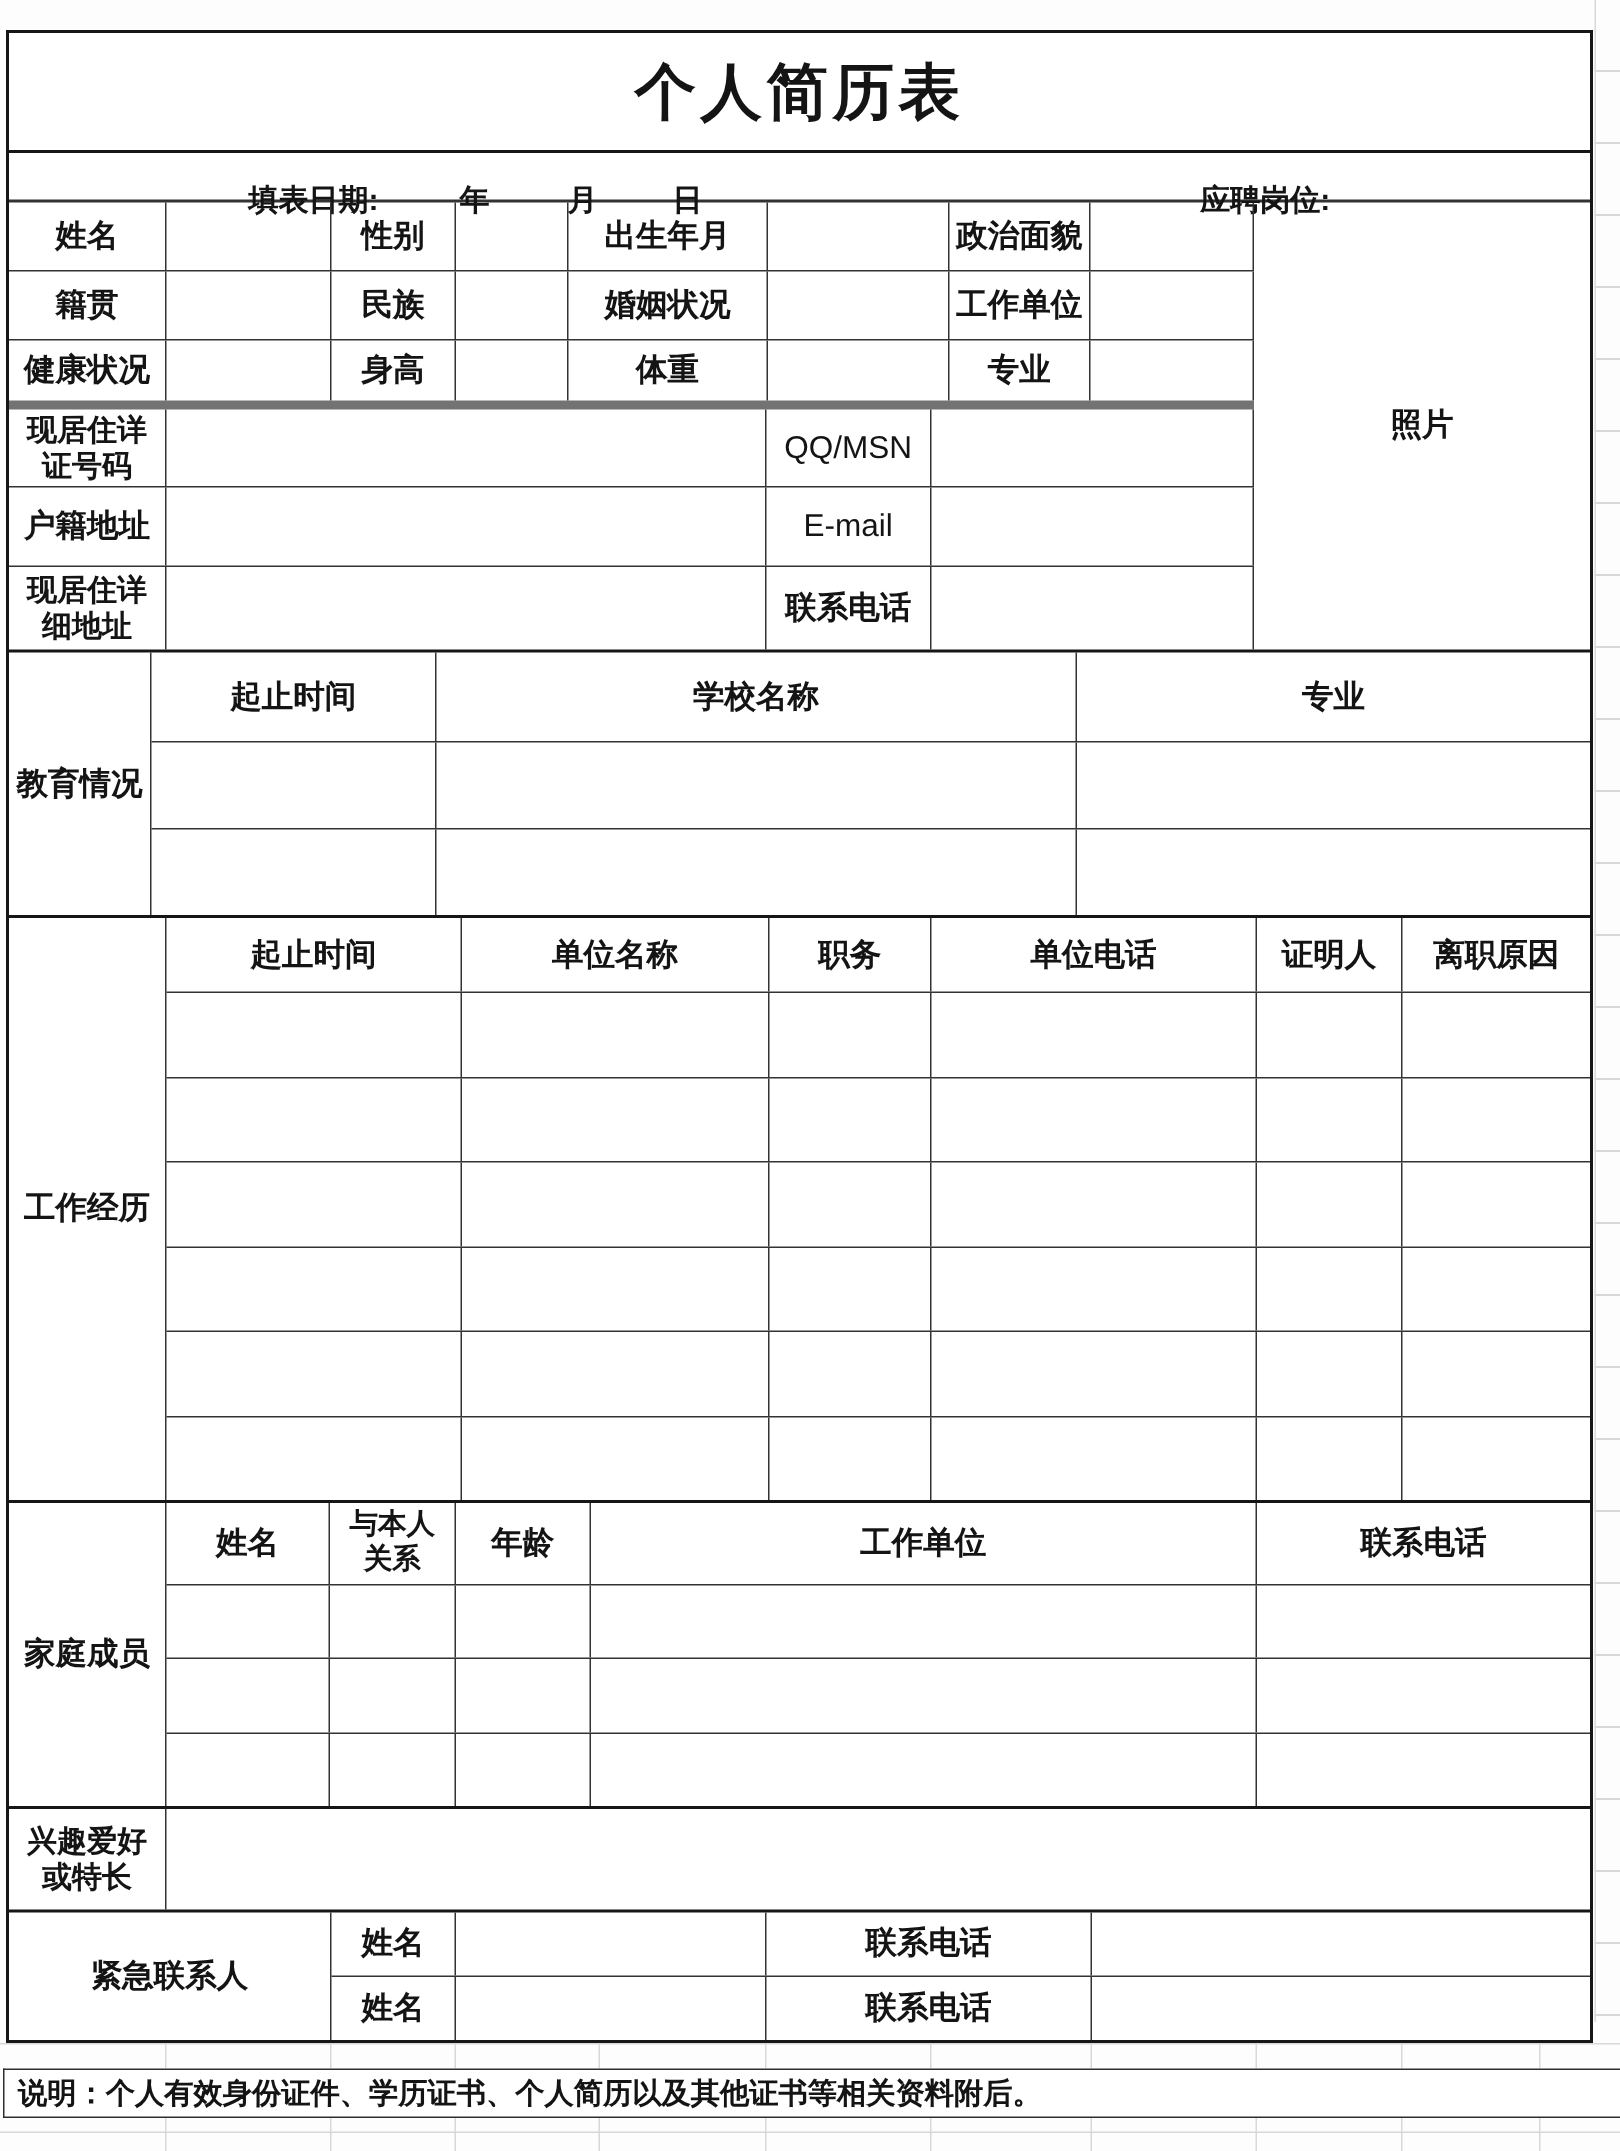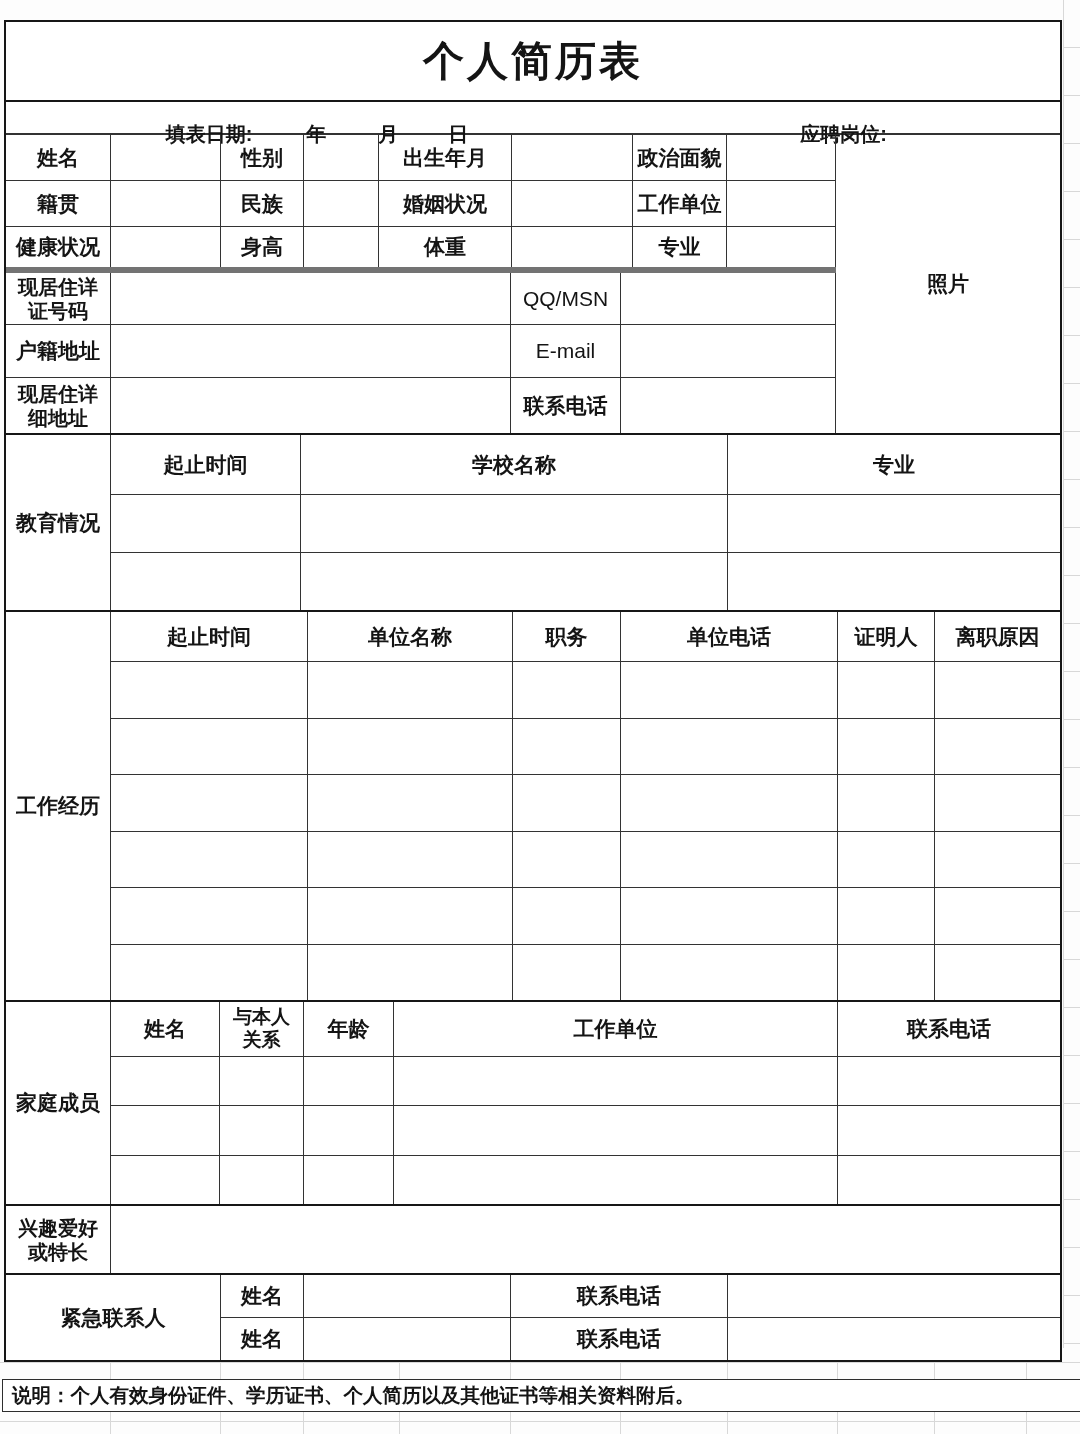--- a/index.html
+++ b/index.html
@@ -156,21 +156,21 @@
           <div class="c" style="width:110px;">联系电话</div>
           <div class="c" style="flex:1;"></div>
         </div>
       </div>
       <div class="c nbr" style="flex:1;border-right:none;">
         <span>照片</span>
       </div>
     </div>
 
     <div class="band" style="height:177px;">
-      <div class="c" style="width:105px;">教育情况</div>
+      <div class="c" style="width:95px;">教育情况</div>
       <div class="stack" style="flex:1;">
         <div class="r" style="height:60px;">
           <div class="c" style="width:190px;">起止时间</div>
           <div class="c" style="width:427px;">学校名称</div>
           <div class="c nbr" style="flex:1;">专业</div>
         </div>
         <div class="r" style="flex:1;">
           <div class="c" style="width:190px;"></div>
           <div class="c" style="width:427px;"></div>
           <div class="c nbr" style="flex:1;"></div>

